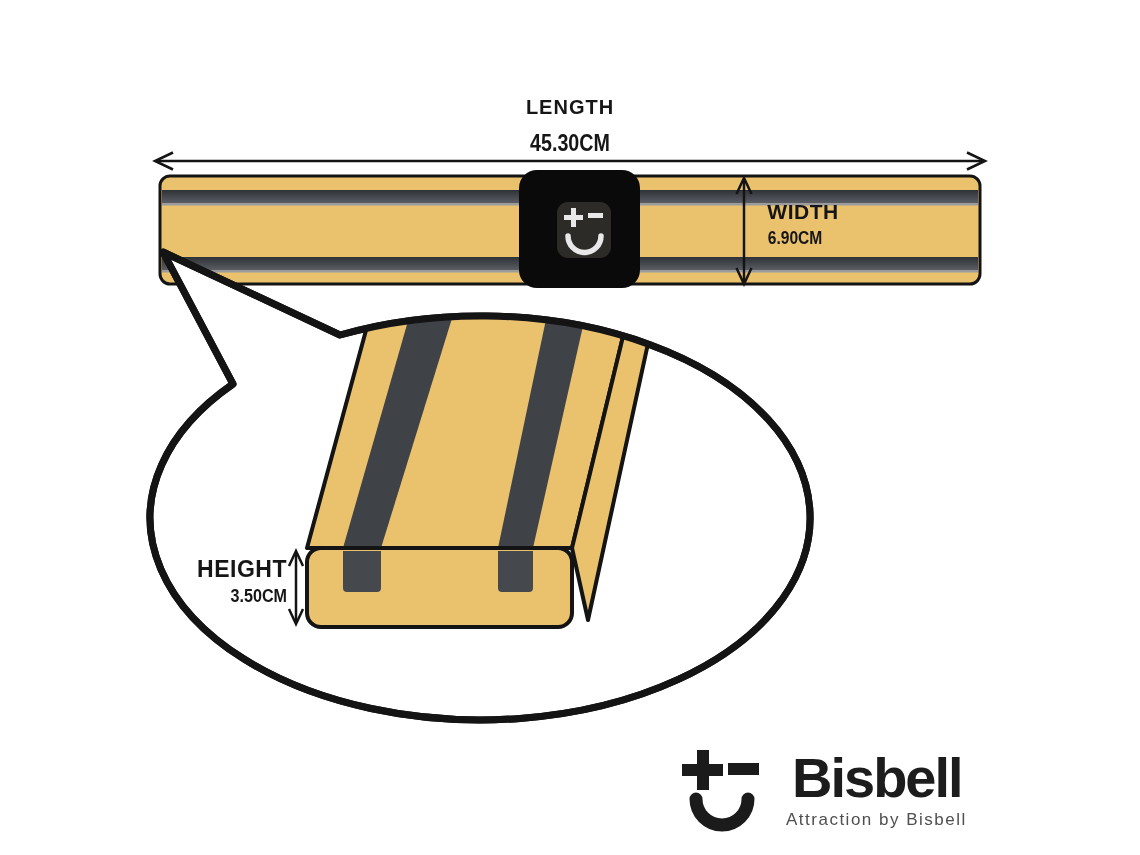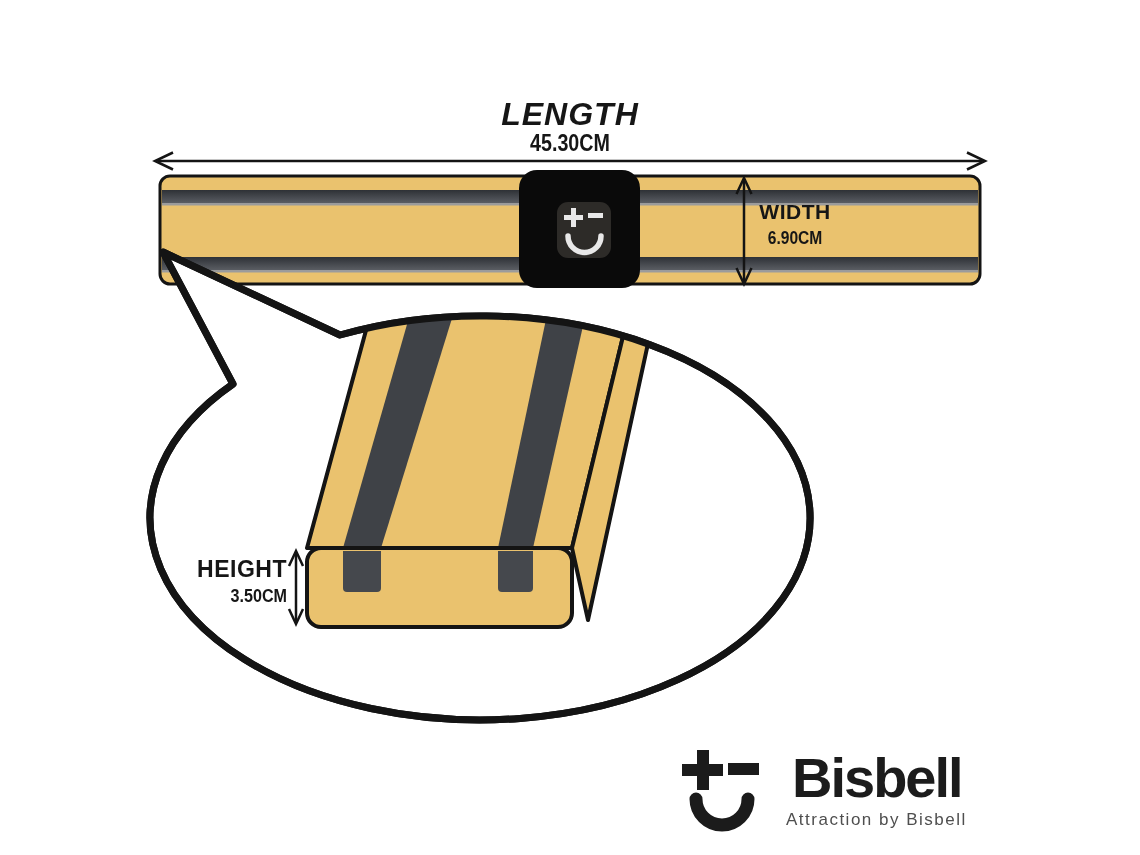--- a/index.html
+++ b/index.html
@@ -2,23 +2,23 @@
 <html><head>
 <meta charset="utf-8">
 <style>
   html,body { margin:0; padding:0; background:#ffffff; }
   .canvas {
     position:relative; width:1140px; height:855px; background:#ffffff;
     overflow:hidden; font-family:"Liberation Sans", sans-serif;
   }
   .gfx { position:absolute; left:0; top:0; }
   .label { position:absolute; color:#161616; white-space:nowrap; }
-  .length-label { left:170px; top:96px;  width:800px; text-align:center; font-size:32px; font-weight:800; letter-spacing:1px;font-style:italic; }
+  .length-label { left:170px; top:96px;  width:800px; text-align:center; font-size:20px; font-weight:800; letter-spacing:1px; }
   .length-value { left:170px; top:129px; width:800px; text-align:center; font-size:24px; font-weight:700; transform:scaleX(0.82); transform-origin:center; }
-  .width-label  { left:745px; top:200px; width:100px; text-align:center; font-size:21px; font-weight:800; letter-spacing:0.5px; }
+  .width-label  { left:745px; top:200px; width:100px; text-align:center; font-size:21px; font-weight:800; letter-spacing:0.5px;padding-left:8px; }
   .width-value  { left:745px; top:227px; width:100px; text-align:center; font-size:19px; font-weight:700; transform:scaleX(0.82); transform-origin:center; }
   .height-label { left:165px; top:556px; width:122px; text-align:right; font-size:23px; font-weight:800; letter-spacing:0.5px; }
   .height-value { left:165px; top:585px; width:122px; text-align:right; font-size:19px; font-weight:700; transform:scaleX(0.85); transform-origin:right center; }
   .brand-name    { left:781px; top:748px; font-size:56px; font-weight:800; letter-spacing:-2px; color:#1c1c1c; line-height:60px;margin-left:11px; }
   .brand-tagline { left:786px; top:810px; font-size:17px; font-weight:500; letter-spacing:1.5px; color:#4f4f4f; }
 </style>
 </head>
 <body>
 
 <div class="canvas">

